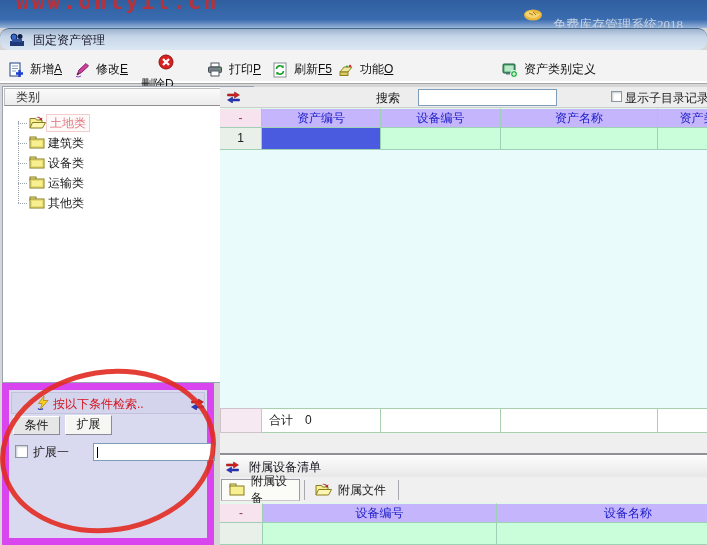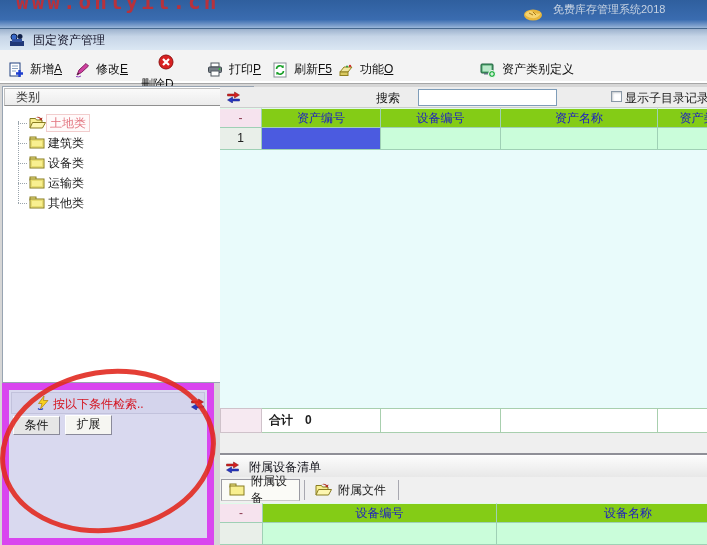--- a/index.html
+++ b/index.html
@@ -5,37 +5,37 @@
   * { margin:0; padding:0; box-sizing:border-box; }
   html,body { width:707px; height:545px; }
   body { font-family:"Liberation Sans","DejaVu Sans",sans-serif; font-size:12px; color:#202020; }
   #app { position:relative; width:707px; height:545px; overflow:hidden; background:#d6d6d6; }
 
   
   .banner { position:absolute; left:0; top:0; width:707px; height:28px;
     background:linear-gradient(180deg,#2f5f9e 0%,#3a6cb0 70%,#7d9fcc 92%,#9cb8da 100%); overflow:hidden; }
   .banner-url { position:absolute; left:16px; top:-10px; font-family:"DejaVu Sans Mono",monospace;
     font-size:21px; font-weight:bold; letter-spacing:3px; color:#b8323c; }
-  .banner-sys { position:absolute; left:553px; top:2px; font-size:11px; color:#c6d2e2; }
+  .banner-sys { position:absolute; left:553px; top:16px; font-size:13px; color:#c6d2e2;font-family:Liberation Serif, serif; }
   .handshake { position:absolute; left:522px; top:5px; }
 
   
   .titlebar { position:absolute; left:0; top:28px; width:707px; height:22px;
-    background:linear-gradient(180deg,#9db2cd 0%,#c6d5e7 35%,#dbe7f3 100%); border-top:1px solid #46688e; }
+    background:linear-gradient(180deg,#9db2cd 0%,#c6d5e7 35%,#dbe7f3 100%); border-top:1px solid #46688e;border-radius:9px; }
   .titlebar .ticon { position:absolute; left:9px; top:3px; }
   .titlebar .ttext { position:absolute; left:33px; top:0; line-height:22px; color:#15152a; }
 
   
   .toolbar { position:absolute; left:0; top:50px; width:707px; height:34px; background:#f3f3f3;
     border-bottom:1px solid #a6a6a6; box-shadow:inset 0 -2px 0 #ffffff; }
   .tb-btn { position:absolute; top:4px; height:24px; display:flex; align-items:flex-end; gap:6px;
     padding:0 4px; color:#101010; cursor:default; }
   .tb-btn u { text-decoration:underline; }
   .tb0{left:4px;} .tb1{left:70px;} .tb2{left:137px;flex-direction:column;} .tb3{left:203px;} .tb4{left:268px;} .tb5{left:334px;}
-  .tb-right { left:476px; }
+  .tb-right { left:498px; }
 
   
   .tree-box { position:absolute; left:2px; top:86px; width:252px; height:297px; background:#ffffff;
     border:1px solid #98a4b2; }
   .tree-header { position:relative; margin:1px; height:18px; background:linear-gradient(180deg,#fafafa,#ececec);
     border:1px solid #bfbfbf; border-bottom-color:#8f8f8f; border-right-color:#8f8f8f;
     line-height:16px; padding-left:11px; color:#303030; }
   .tree-body { position:relative; padding-top:6px; }
   .tree-vline { position:absolute; left:15px; top:14px; height:82px; border-left:1px dotted #9aa4ac; }
   .tree-item { position:relative; height:20px; display:flex; align-items:center; }
@@ -70,32 +70,32 @@
   .search-bar .swap { position:absolute; left:6px; top:4px; }
   .search-label { position:absolute; left:156px; top:3px; color:#202020; }
   .search-input { position:absolute; left:198px; top:2px; width:139px; height:17px; background:#fff;
     border:1px solid #7f9db9; }
   .search-bar .cb { left:391px; top:4px; width:11px; height:11px; }
   .showsub-label { position:absolute; left:405px; top:3px; white-space:nowrap; }
 
   .grid-row { position:absolute; left:220px; width:530px; display:flex; }
   .cell { flex:none; border-right:1px solid #9fd0b5; border-bottom:1px solid #9fd0b5;
     overflow:hidden; white-space:nowrap; }
-  .hdr { background:#84cc16; color:#1b1bc6; text-align:center; line-height:19px; border-top:1px solid #dffbe9; }
+  .hdr { background:#c4b5fd; color:#1b1bc6; text-align:center; line-height:19px; border-top:1px solid #dffbe9; }
   .hdr.first { background:#f6e3ee; color:#8a3a50; }
   .c0{width:42px;} .c1{width:119px;} .c2{width:120px;} .c3{width:157px;} .c4{width:92px;}
   .main-hdr { top:108px; height:20px; }
   .main-row { top:128px; height:22px; }
   .main-row .cell { background:#cafdda; line-height:21px; }
   .main-row .rowidx { background:#e9efe9; color:#202020; text-align:center; }
   .main-row .selcell { background:#4b5be0; }
   .empty-area { position:absolute; left:220px; top:150px; width:487px; height:258px; background:#e9fbfb; }
 
   .total-row { top:408px; height:25px; }
-  .total-row .cell { background:#ffffff; border:1px solid #a8cfae; border-left:none; line-height:23px;font-weight:bold; }
+  .total-row .cell { background:#ffffff; border:1px solid #a8cfae; border-left:none; line-height:23px; }
   .total-row .first { background:#f6e9f1; border-color:#cfc2ca; border-left:1px solid #cfc2ca; }
   .total-row .tlabelcell { padding-left:7px; }
   .total-val { margin-left:12px; }
 
   .gray-band { position:absolute; left:220px; top:433px; width:487px; height:20px; background:#efefef; }
   .band-line { position:absolute; left:220px; top:453px; width:487px; height:2px; background:#8f8f97; }
 
   .attach-bar { position:absolute; left:220px; top:455px; width:487px; height:32px;
     background:linear-gradient(180deg,#fcfcfc,#dedede); border-top:1px solid #ffffff; }
   .attach-bar .swap { position:absolute; left:5px; top:5px; }
@@ -301,20 +301,27 @@
           <path d="M1.5 3 h7 V1 l5 3 -5 3 V5 h-7 z" fill="#d42020" stroke="#801010" stroke-width="0.5"></path>
           <path d="M13.5 8 h-7 V6 l-5 3 5 3 v-2 h7 z" fill="#2838c0" stroke="#101880" stroke-width="0.5"></path>
         </svg>
       </span>
     </div>
     <div class="ftab t0">
       <span>条件</span>
     </div>
     <div class="ftab t1">
       <span>扩展</span>
+    </div>
+    <div class="fcheck-row">
+      <span class="cb"></span>
+      <span class="fcheck-label">扩展一</span>
+      <span class="finput">
+          <span class="caret"></span>
+        </span>
     </div>
   </div>
 
   <div class="search-bar">
     <span class="swap">
       <svg width="15" height="12" viewBox="0 0 15 12">
         <path d="M1.5 3 h7 V1 l5 3 -5 3 V5 h-7 z" fill="#d42020" stroke="#801010" stroke-width="0.5"></path>
         <path d="M13.5 8 h-7 V6 l-5 3 5 3 v-2 h7 z" fill="#2838c0" stroke="#101880" stroke-width="0.5"></path>
       </svg>
     </span>

